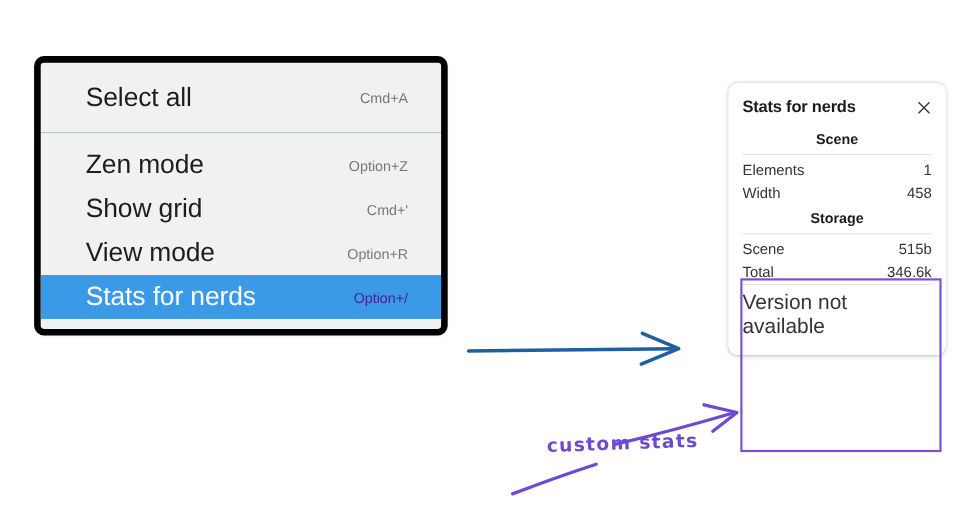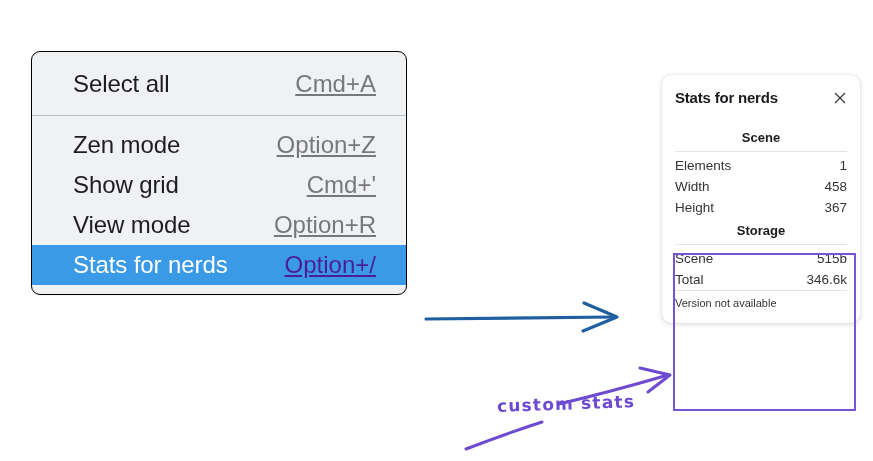--- a/index.html
+++ b/index.html
@@ -20,21 +20,21 @@
     inset: 0;
   }
 
   
   .context-menu {
     position: absolute;
     left: 31px;
     top: 51px;
     width: 376px;
     background: #f0f1f3;
-    border: 1px solid #000000;
+    border: 6px solid #000000;
     border-radius: 9px;
     box-sizing: border-box;
     overflow: hidden;
     box-shadow: 0 1px 2px rgba(0,0,0,0.05);
   }
   .menu-group {
     padding: 9px 0 9px 0;
   }
   .menu-group.first {
     padding: 12px 0 11px 0;
@@ -52,24 +52,23 @@
     height: 40px;
     box-sizing: border-box;
   }
   .menu-item .label {
     font-size: 24px;
     color: #1d1d1f;
     letter-spacing: -0.1px;
     line-height: 1;
   }
   .menu-item .shortcut {
-    font-size: 24px;
+    font-size: 13px;
     color: #77787c;
     line-height: 1;
-    text-decoration: underline;
   }
   .menu-item.highlighted {
     background: #3b9ae8;
   }
   .menu-item.highlighted .label {
     color: #ffffff;
   }
   .menu-item.highlighted .shortcut {
     color: #4c1d95;
   }
@@ -102,21 +101,20 @@
     width: 16px;
     height: 16px;
     position: relative;
     cursor: pointer;
     flex: 0 0 auto;
   }
   .close-icon svg { display: block; }
 
   .panel-body {
     padding: 0 13px 14px 13px;
-    margin-top: 11px;
   }
   .section-title {
     text-align: center;
     font-size: 13px;
     font-weight: bold;
     color: #1b1b1f;
     padding: 5px 0 6px 0;
   }
   .section-rule {
     height: 1px;
@@ -131,21 +129,21 @@
   }
   .stat-row .k {
     font-size: 13.5px;
     color: #343438;
   }
   .stat-row .v {
     font-size: 13.5px;
     color: #343438;
   }
   .version-text {
-    font-size: 11px;
+    font-size: 19px;
     color: #343438;
     padding: 3px 0 0 0;
   }
 
   
   .annotation-box {
     position: absolute;
     left: 673px;
     top: 253px;
     width: 183px;
@@ -229,24 +227,20 @@
       <div class="section-rule"></div>
 
       <div class="stat-row">
         <span class="k">Elements</span>
         <span class="v">1</span>
       </div>
       <div class="stat-row">
         <span class="k">Width</span>
         <span class="v">458</span>
       </div>
-      <div class="stat-row">
-        <span class="k">Height</span>
-        <span class="v">367</span>
-      </div>
 
       <div class="section-title">Storage</div>
       <div class="section-rule"></div>
 
       <div class="stat-row">
         <span class="k">Scene</span>
         <span class="v">515b</span>
       </div>
       <div class="stat-row">
         <span class="k">Total</span>

